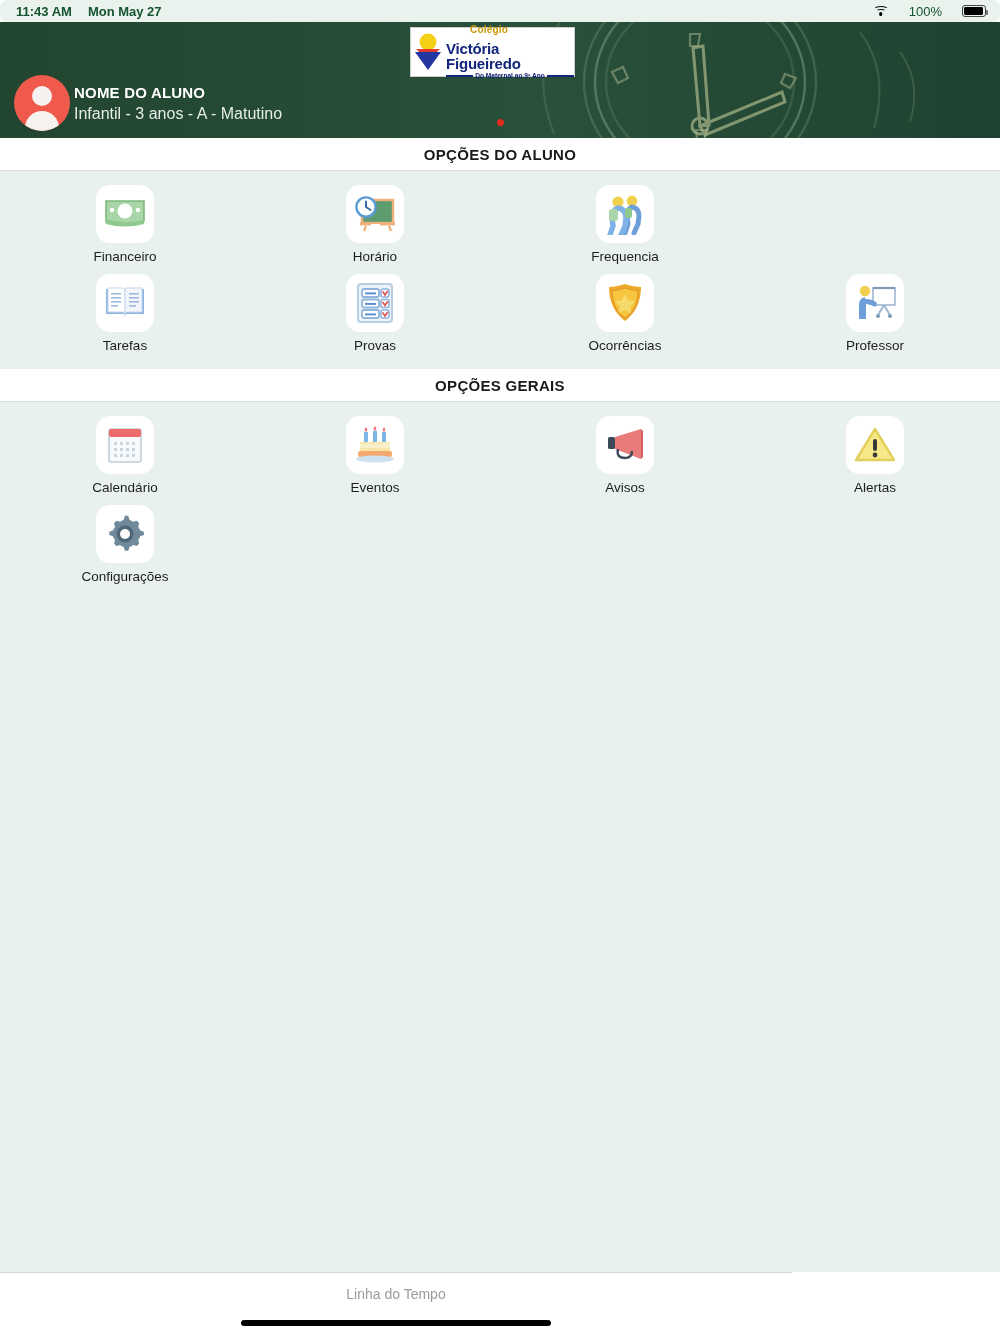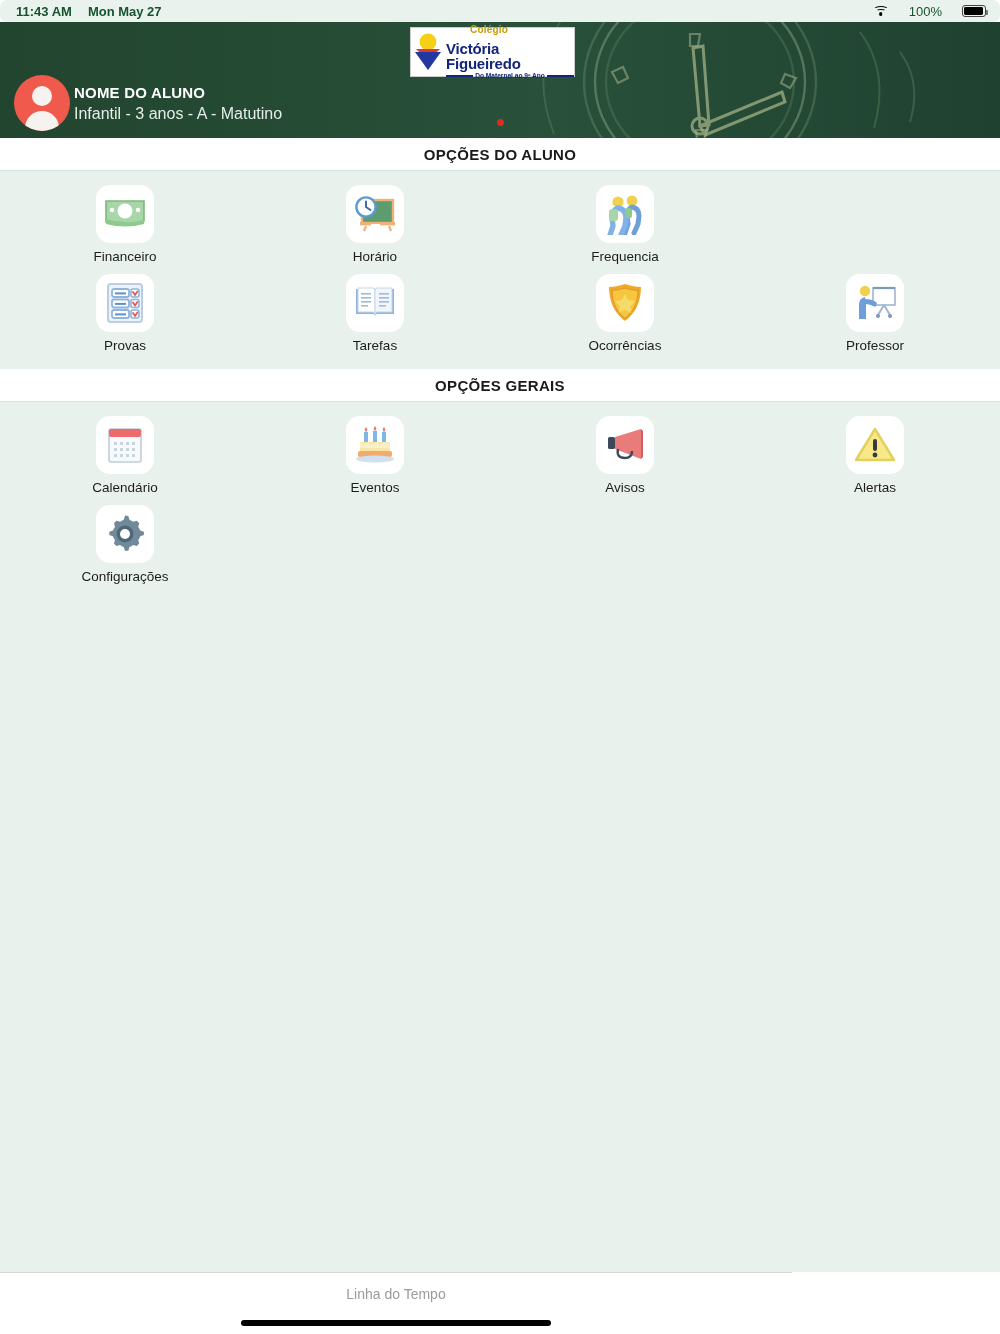--- a/index.html
+++ b/index.html
@@ -225,65 +225,65 @@
             <rect x="21" y="15" width="7" height="10" rx="2.6" fill="#8fc98e"></rect>
           </svg>
         </div>
         <div class="cap">Frequencia</div>
       </div>
     </div>
 
     <div class="grid-row">
       <div class="cell">
         <div class="tile">
-          <svg width="38" height="42" viewBox="0 0 38 42">
-            <rect x="2" y="2" width="34" height="38" rx="3" fill="#eef3f9" stroke="#b9cde4" stroke-width="2"></rect>
-            <g>
-              <rect x="6" y="7" width="17" height="8" rx="2" fill="#fff" stroke="#90b4dc" stroke-width="1.8"></rect>
-              <rect x="9" y="10.4" width="11" height="2" fill="#5b8fd0"></rect>
-              <rect x="25" y="7" width="8" height="8" rx="2" fill="#fff" stroke="#90b4dc" stroke-width="1.6"></rect>
-              <path d="M27 10 l2 3 l2.4 -3.6" stroke="#e05a5a" stroke-width="1.8" fill="none" stroke-linecap="round"></path>
-            </g>
-            <g>
-              <rect x="6" y="17.5" width="17" height="8" rx="2" fill="#fff" stroke="#90b4dc" stroke-width="1.8"></rect>
-              <rect x="9" y="20.9" width="11" height="2" fill="#5b8fd0"></rect>
-              <rect x="25" y="17.5" width="8" height="8" rx="2" fill="#fff" stroke="#90b4dc" stroke-width="1.6"></rect>
-              <path d="M27 20.5 l2 3 l2.4 -3.6" stroke="#e05a5a" stroke-width="1.8" fill="none" stroke-linecap="round"></path>
-            </g>
-            <g>
-              <rect x="6" y="28" width="17" height="8" rx="2" fill="#fff" stroke="#90b4dc" stroke-width="1.8"></rect>
-              <rect x="9" y="31.4" width="11" height="2" fill="#5b8fd0"></rect>
-              <rect x="25" y="28" width="8" height="8" rx="2" fill="#fff" stroke="#90b4dc" stroke-width="1.6"></rect>
-              <path d="M27 31 l2 3 l2.4 -3.6" stroke="#e05a5a" stroke-width="1.8" fill="none" stroke-linecap="round"></path>
-            </g>
-          </svg>
-        </div>
-        <div class="cap">Provas</div>
-      </div>
-
-      <div class="cell">
-        <div class="tile">
           <svg width="44" height="38" viewBox="0 0 44 38">
             <path d="M3 5 h17 q2 0 2 3 v25 q0 -3 -2 -3 H3 z" fill="#8fb4e0"></path>
             <path d="M41 5 H24 q-2 0 -2 3 v25 q0 -3 2 -3 h17 z" fill="#8fb4e0"></path>
             <path d="M5 4 h15 q2 0 2 3 v24 q0 -3 -2 -3 H5 z" fill="#fff" stroke="#c3d6ec" stroke-width="1"></path>
             <path d="M39 4 H24 q-2 0 -2 3 v24 q0 -3 2 -3 h15 z" fill="#f2f6fb" stroke="#c3d6ec" stroke-width="1"></path>
             <g fill="#9fbadd">
               <rect x="8" y="9" width="10" height="1.6"></rect>
                 <rect x="8" y="13" width="10" height="1.6"></rect>
               <rect x="8" y="17" width="10" height="1.6"></rect>
                 <rect x="8" y="21" width="7" height="1.6"></rect>
               <rect x="26" y="9" width="10" height="1.6"></rect>
                 <rect x="26" y="13" width="10" height="1.6"></rect>
               <rect x="26" y="17" width="10" height="1.6"></rect>
                 <rect x="26" y="21" width="7" height="1.6"></rect>
             </g>
           </svg>
         </div>
         <div class="cap">Tarefas</div>
+      </div>
+
+      <div class="cell">
+        <div class="tile">
+          <svg width="38" height="42" viewBox="0 0 38 42">
+            <rect x="2" y="2" width="34" height="38" rx="3" fill="#eef3f9" stroke="#b9cde4" stroke-width="2"></rect>
+            <g>
+              <rect x="6" y="7" width="17" height="8" rx="2" fill="#fff" stroke="#90b4dc" stroke-width="1.8"></rect>
+              <rect x="9" y="10.4" width="11" height="2" fill="#5b8fd0"></rect>
+              <rect x="25" y="7" width="8" height="8" rx="2" fill="#fff" stroke="#90b4dc" stroke-width="1.6"></rect>
+              <path d="M27 10 l2 3 l2.4 -3.6" stroke="#e05a5a" stroke-width="1.8" fill="none" stroke-linecap="round"></path>
+            </g>
+            <g>
+              <rect x="6" y="17.5" width="17" height="8" rx="2" fill="#fff" stroke="#90b4dc" stroke-width="1.8"></rect>
+              <rect x="9" y="20.9" width="11" height="2" fill="#5b8fd0"></rect>
+              <rect x="25" y="17.5" width="8" height="8" rx="2" fill="#fff" stroke="#90b4dc" stroke-width="1.6"></rect>
+              <path d="M27 20.5 l2 3 l2.4 -3.6" stroke="#e05a5a" stroke-width="1.8" fill="none" stroke-linecap="round"></path>
+            </g>
+            <g>
+              <rect x="6" y="28" width="17" height="8" rx="2" fill="#fff" stroke="#90b4dc" stroke-width="1.8"></rect>
+              <rect x="9" y="31.4" width="11" height="2" fill="#5b8fd0"></rect>
+              <rect x="25" y="28" width="8" height="8" rx="2" fill="#fff" stroke="#90b4dc" stroke-width="1.6"></rect>
+              <path d="M27 31 l2 3 l2.4 -3.6" stroke="#e05a5a" stroke-width="1.8" fill="none" stroke-linecap="round"></path>
+            </g>
+          </svg>
+        </div>
+        <div class="cap">Provas</div>
       </div>
 
       <div class="cell">
         <div class="tile">
           <svg width="38" height="42" viewBox="0 0 38 42">
             <path d="M19 2 q9 3 16 3 q0 22 -16 34 Q3 27 3 5 q7 0 16 -3 z" fill="#f0a92a"></path>
             <path d="M19 6 q7 2.4 13 2.4 q0 18 -13 28 Q6 26.4 6 8.4 q6 0 13 -2.4 z" fill="#f6c63f" stroke="#e0982a" stroke-width="1.2"></path>
             <path d="M19 12 l3.1 6.3 l7 1 l-5 4.9 l1.2 6.9 l-6.3 -3.3 l-6.3 3.3 l1.2 -6.9 l-5 -4.9 l7 -1 z" fill="#f5db6a"></path>
           </svg>
         </div>

